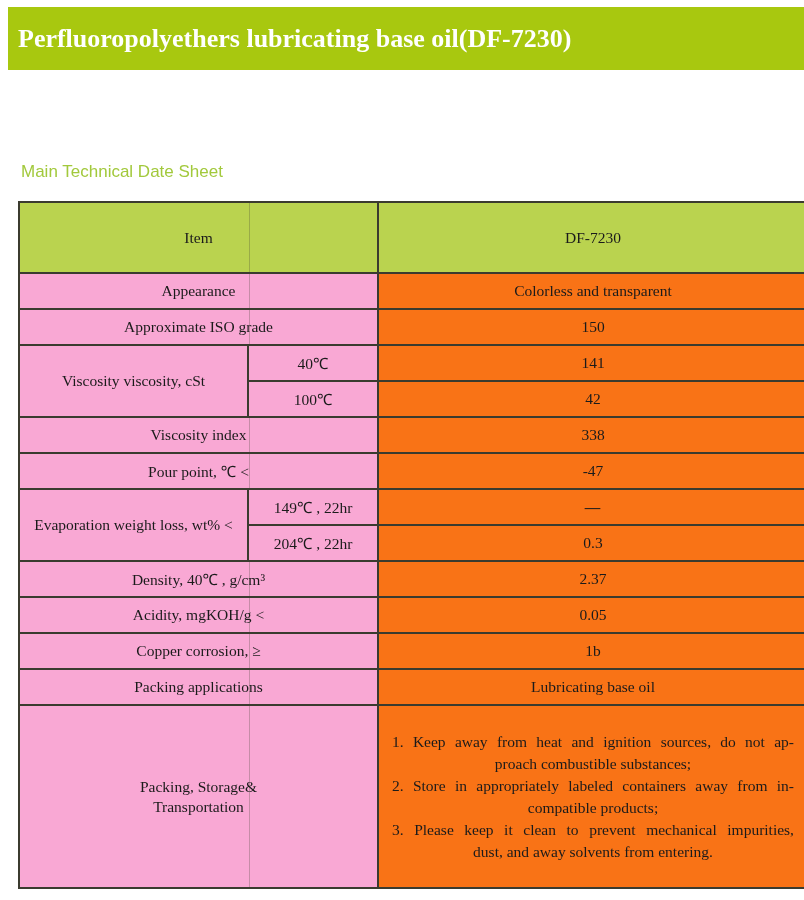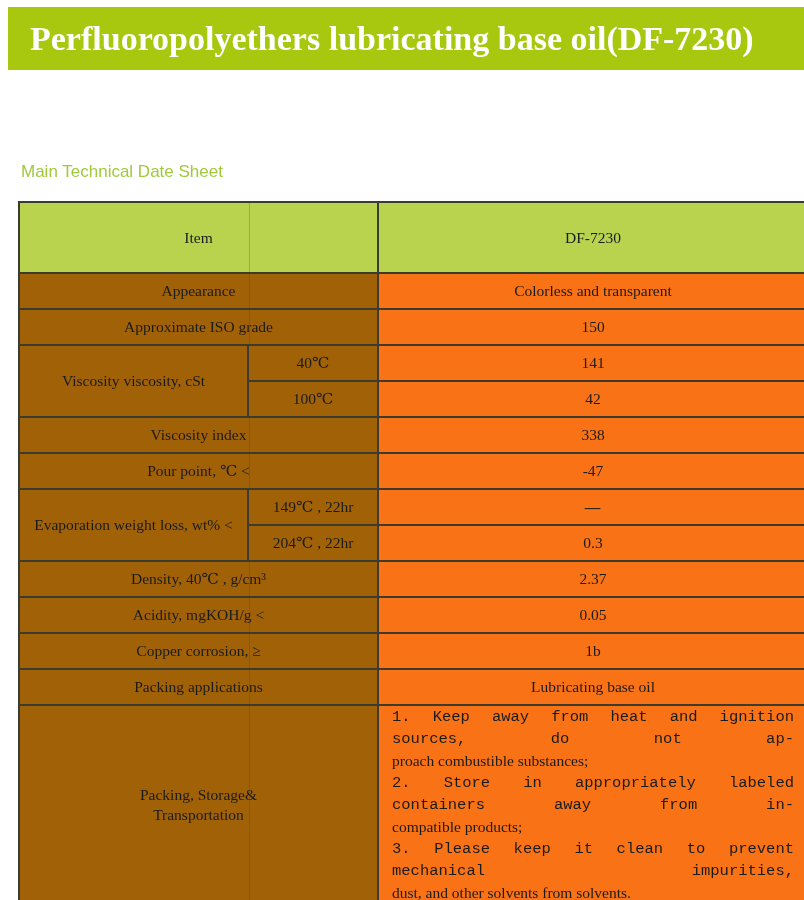--- a/index.html
+++ b/index.html
@@ -15,22 +15,22 @@
   .banner {
     position: absolute;
     left: 8px; top: 7px;
     width: 796px; height: 63px;
     background: #a8c80f;
     display: flex; align-items: center;
   }
   .banner-title {
     color: #ffffff;
     font-weight: bold;
-    font-size: 34px;
-    padding-left: 22px;
+    font-size: 26px;
+    padding-left: 10px;
     white-space: nowrap;
     font-family: "Liberation Serif", "DejaVu Serif", serif;
   }
 
   
   .section-heading {
     position: absolute;
     left: 21px; top: 162px;
     font-family: "Liberation Sans", "DejaVu Sans", sans-serif;
     font-size: 17px;
@@ -53,41 +53,41 @@
     color: #1b1b1b;
     padding: 0;
     position: relative;
     overflow: hidden;
   }
   .spec-table tr.row-std { height: 36px; }
   .spec-table tr.row-header { height: 71px; }
   .spec-table tr.row-packing { height: 183px; }
 
   .cell-head  { background: #bad34f; }
-  .cell-label { background: #a16207; }
+  .cell-label { background: #f9a8d4; font-family: Liberation Serif, serif; }
   .cell-value { background: #f97316; }
 
   
   .merged::after {
     content: "";
     position: absolute;
     left: 229px; top: 0; bottom: 0;
     width: 1px;
     background: rgba(70, 70, 52, 0.28);
   }
 
   .packing-label-line { line-height: 20px; }
 
   .notes-wrap {
     padding: 0 13px;
     line-height: 22px;
     text-align: left;
   }
-  .note-line-stretch { text-align: justify; text-align-last: justify; font-family: Liberation Mono, monospace; }
-  .note-line-plain   { text-align: left; }
+  .note-line-stretch { text-align: justify; text-align-last: justify; }
+  .note-line-plain   { text-align: center; }
 
   .dash-cell { font-weight: bold; letter-spacing: 1px; }
 </style>
 </head>
 <body>
 
 <div class="banner">
   <div class="banner-title">Perfluoropolyethers lubricating base oil(DF-7230)</div>
 </div>
 
@@ -170,18 +170,18 @@
         <div class="packing-label-line">Packing, Storage&amp;</div>
         <div class="packing-label-line">Transportation</div>
       </td>
       <td class="cell-value">
         <div class="notes-wrap">
           <div class="note-line-stretch">1. Keep away from heat and ignition sources, do not ap-</div>
           <div class="note-line-plain">proach combustible substances;</div>
           <div class="note-line-stretch">2. Store in appropriately labeled containers away from in-</div>
           <div class="note-line-plain">compatible products;</div>
           <div class="note-line-stretch">3. Please keep it clean to prevent mechanical impurities,</div>
-          <div class="note-line-plain">dust, and other solvents from solvents.</div>
+          <div class="note-line-plain">dust, and away solvents from entering.</div>
         </div>
       </td>
     </tr>
   </tbody>
 </table>
 
 </body></html>

